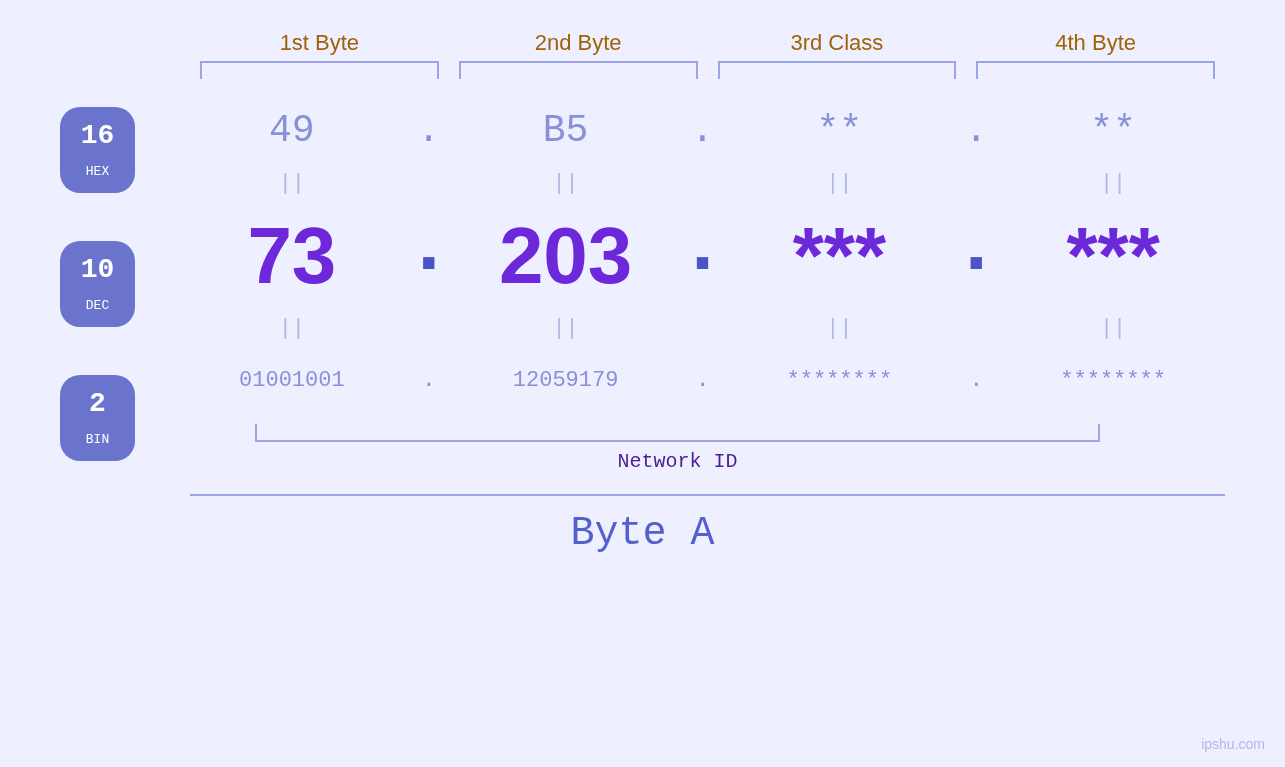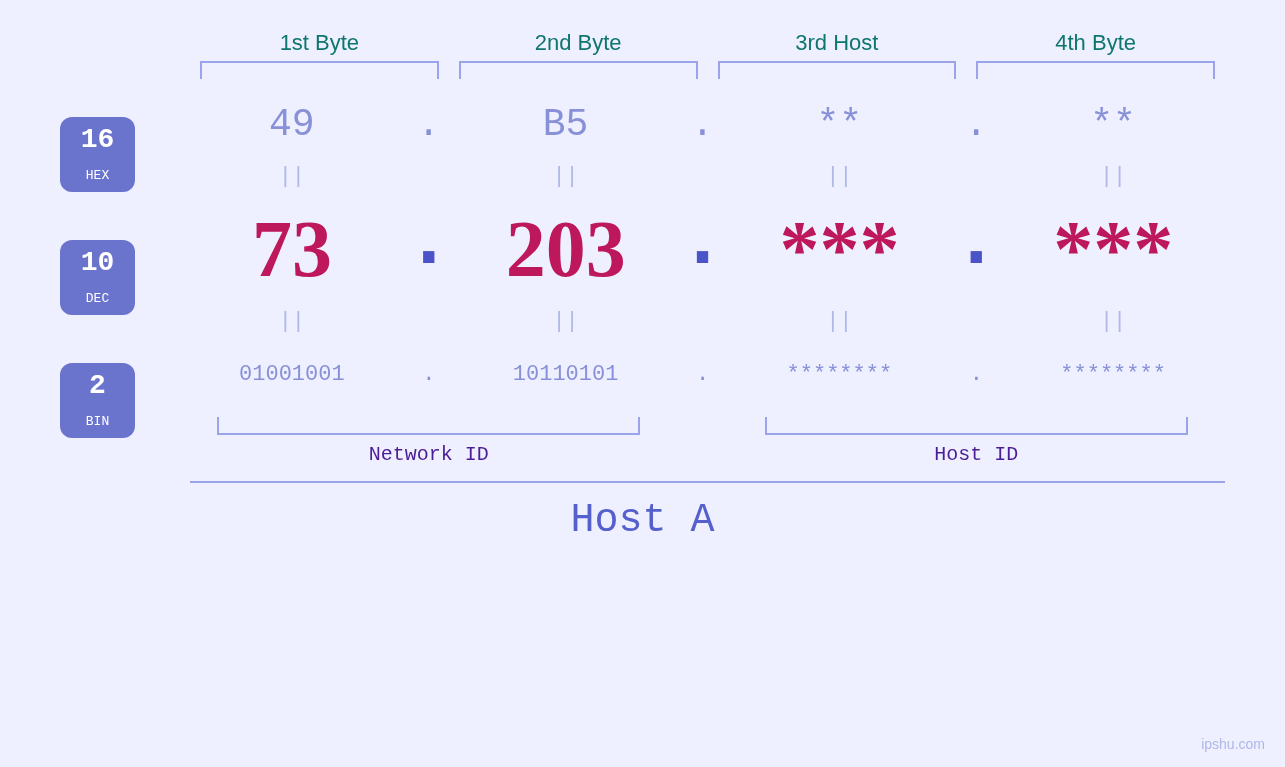--- a/index.html
+++ b/index.html
@@ -28,21 +28,21 @@
       display: flex;
       width: 100%;
       justify-content: center;
       margin-top: 30px;
       padding-left: 130px;
     }
 
     .byte-header {
       flex: 1;
       text-align: center;
-      color: #0f766e;
+      color: #a16207;
       font-size: 22px;
       font-family: Arial, sans-serif;
       font-weight: 400;
     }
 
     
     .bracket-row {
       display: flex;
       width: 100%;
       padding-left: 130px;
@@ -64,23 +64,23 @@
       flex-direction: column;
       justify-content: space-around;
       width: 120px;
       padding-top: 0;
       padding-bottom: 0;
       gap: 0;
     }
 
     .badge {
       width: 75px;
-      height: 75px;
+      height: 86px;
       background: #6b74cc;
-      border-radius: 12px;
+      border-radius: 20px;
       display: flex;
       flex-direction: column;
       align-items: center;
       justify-content: center;
       color: white;
       margin: 18px 0;
     }
 
     .badge-number {
       font-size: 28px;
@@ -121,22 +121,22 @@
     }
 
     .hex-dot {
       font-size: 38px;
       color: #8890d8;
     }
 
     
     .dec-value {
       font-size: 80px;
-      color: #be185d;
-      font-family: Liberation Serif, serif;
+      color: #6d28d9;
+      font-family: Liberation Sans, sans-serif;
       font-weight: 700;
     }
 
     .dec-dot {
       font-size: 80px;
       color: #4a54c8;
       font-weight: 700;
       line-height: 1;
       padding-bottom: 10px;
     }
@@ -198,21 +198,21 @@
 
   </style>
 </head>
 <body>
 
 <div class="main-container">
 
   <div class="byte-headers">
     <div class="byte-header">1st Byte</div>
     <div class="byte-header">2nd Byte</div>
-    <div class="byte-header">3rd Host</div>
+    <div class="byte-header">3rd Class</div>
     <div class="byte-header">4th Byte</div>
   </div>
 
   <div class="bracket-row">
     <div class="bracket"></div>
     <div class="bracket"></div>
     <div class="bracket"></div>
     <div class="bracket"></div>
   </div>
 
@@ -304,21 +304,21 @@
       </div>
 
       <div class="data-row bin-row" style="height:70px;">
         <div class="cell-1">
           <span class="bin-value">01001001</span>
         </div>
         <div class="cell-dot">
           <span class="bin-dot">.</span>
         </div>
         <div class="cell-1">
-          <span class="bin-value">10110101</span>
+          <span class="bin-value">12059179</span>
         </div>
         <div class="cell-dot">
           <span class="bin-dot">.</span>
         </div>
         <div class="cell-1">
           <span class="bin-value">********</span>
         </div>
         <div class="cell-dot">
           <span class="bin-dot">.</span>
         </div>
@@ -329,28 +329,24 @@
 
       <div style="display:flex; width:100%; margin-top:8px;">
 
         <div style="display:flex; flex-direction:column; align-items:center; flex:2.05;">
           <div style="width:85%; height:18px; border-left:2px solid #9ba4e8; border-bottom:2px solid #9ba4e8; border-right:2px solid #9ba4e8;"></div>
           <div class="bracket-label">Network ID</div>
         </div>
 
         <div style="width:50px; flex:none;"></div>
 
-        <div style="display:flex; flex-direction:column; align-items:center; flex:2.05;">
-          <div style="width:85%; height:18px; border-left:2px solid #9ba4e8; border-bottom:2px solid #9ba4e8; border-right:2px solid #9ba4e8;"></div>
-          <div class="bracket-label">Host ID</div>
-        </div>
       </div>
 
     </div>
   </div>
 
   <div style="width:calc(100% - 130px); margin-left:130px; height:2px; background:#9ba4e8; margin-top:15px;"></div>
 
-  <div class="class-label" style="margin-top:15px; width:100%; text-align:center;">Host A</div>
+  <div class="class-label" style="margin-top:15px; width:100%; text-align:center;">Byte A</div>
 
   <div class="footer">ipshu.com</div>
 
 </div>
 
 </body></html>

